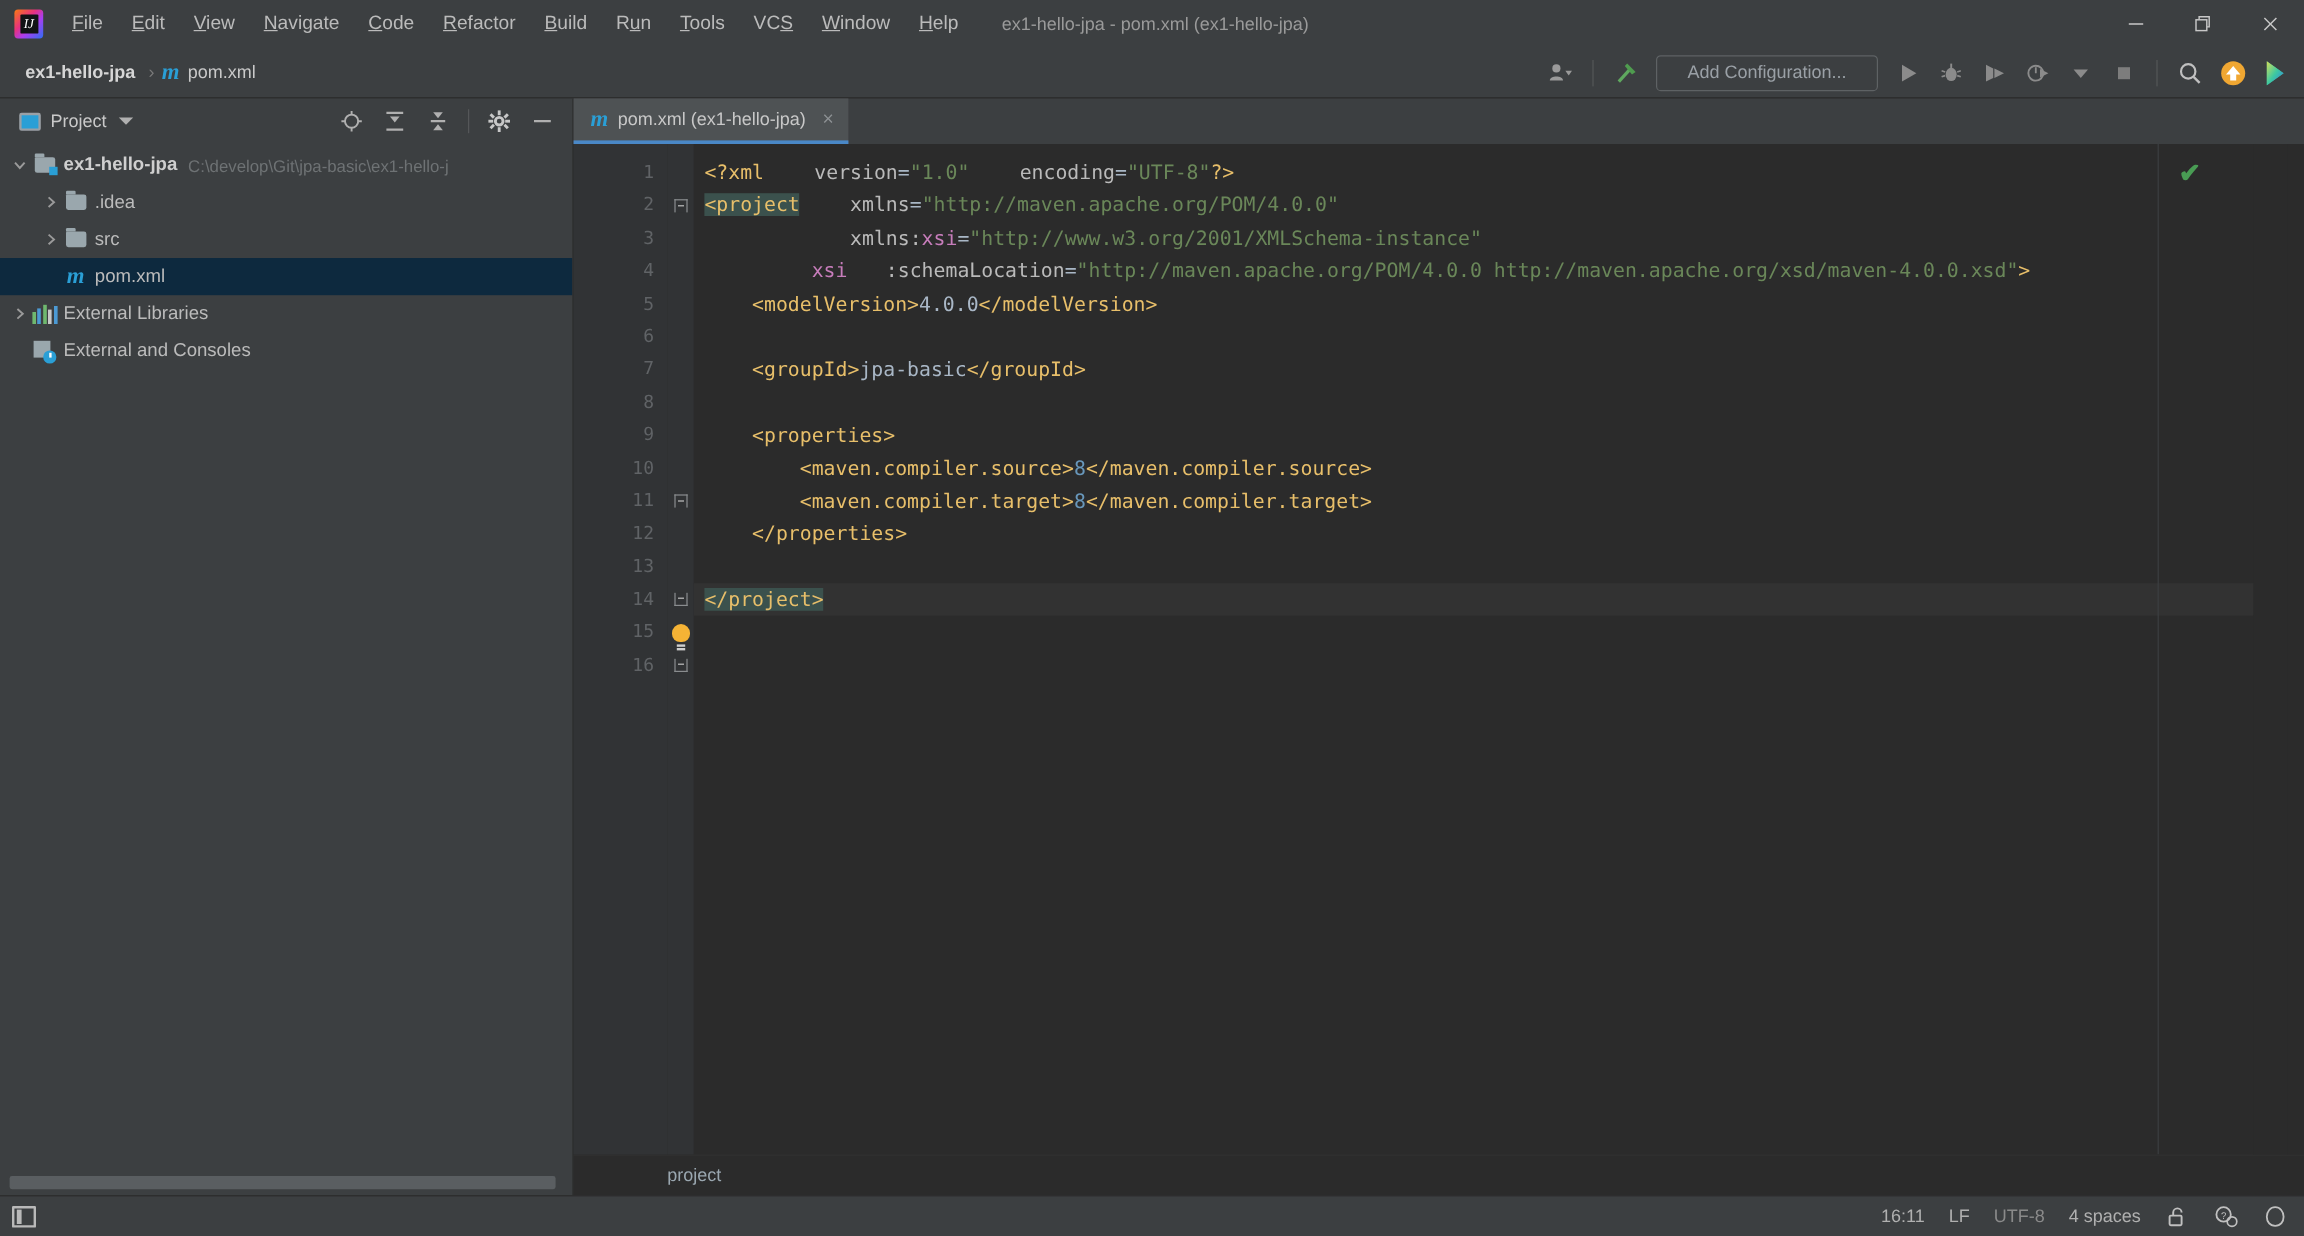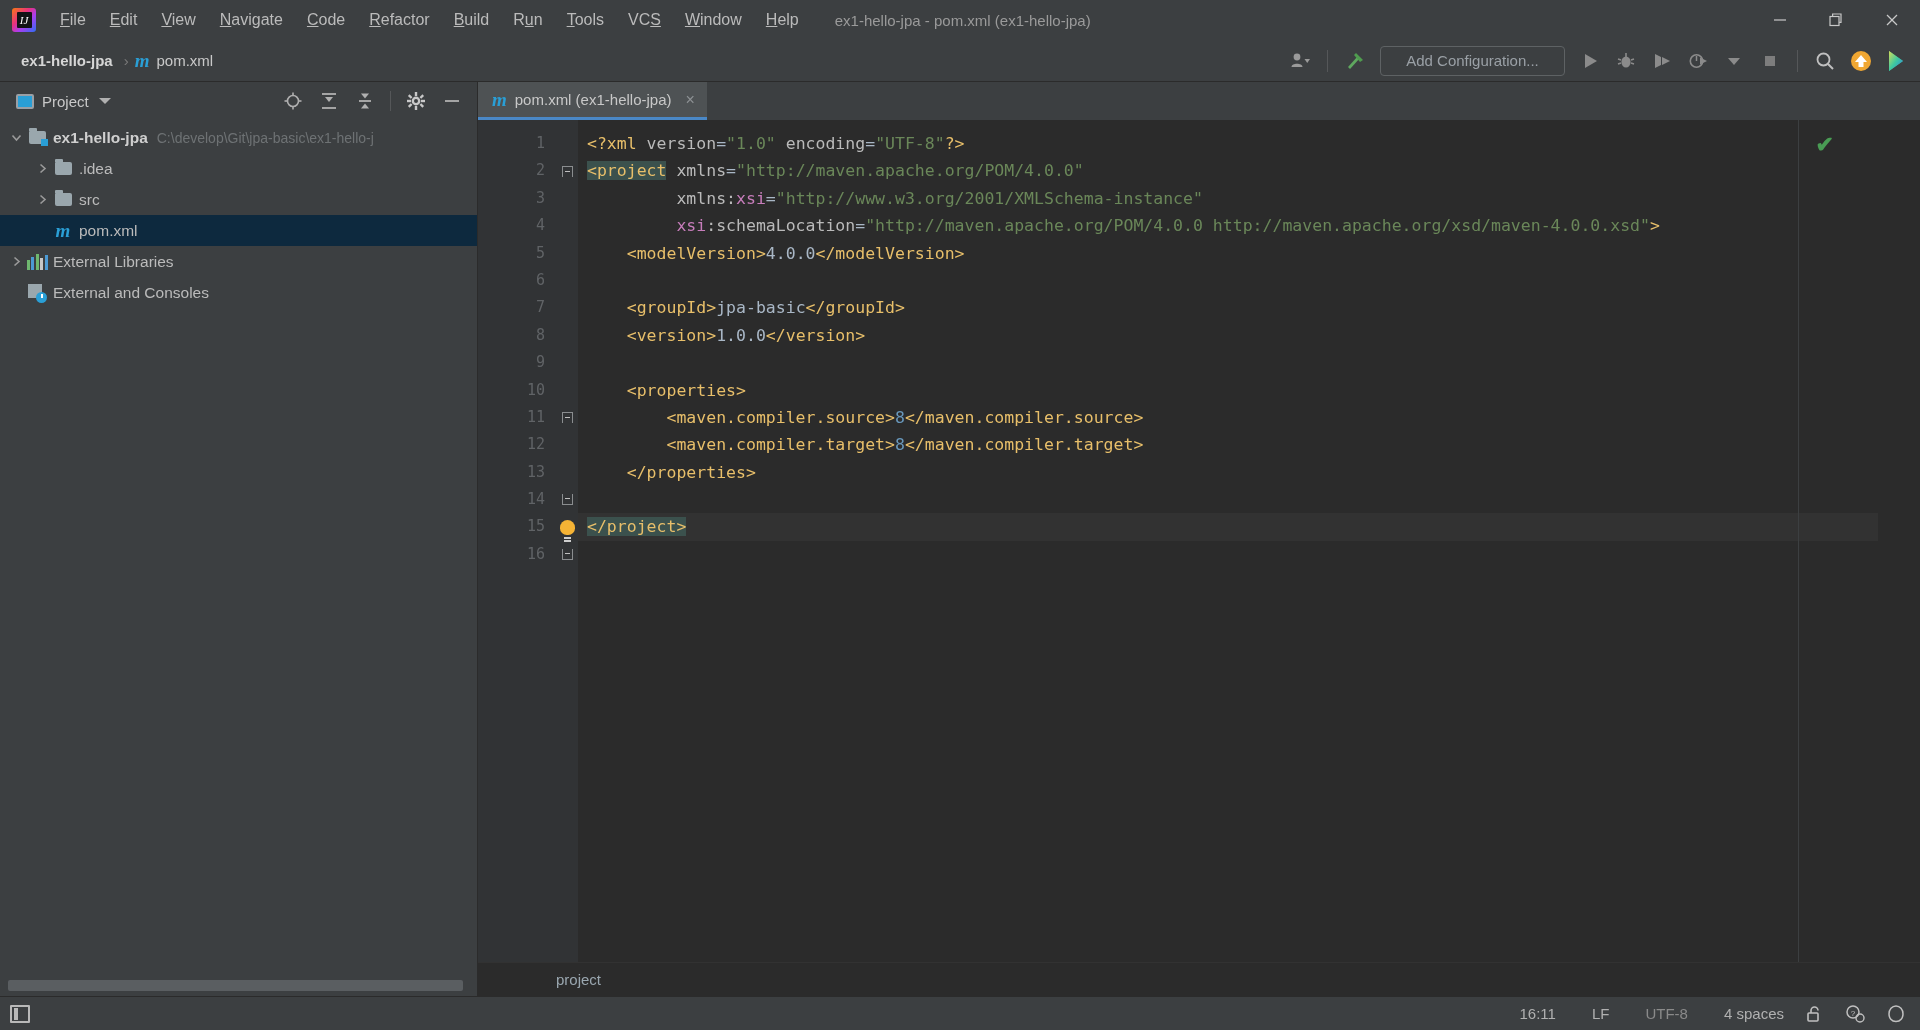--- a/index.html
+++ b/index.html
@@ -224,21 +224,21 @@
     flex: 1 1 auto; position: relative; overflow: hidden;
     padding-top: 10px; min-width: 0;
   }
   .code-line {
     height: 27.4px; line-height: 27.4px; white-space: pre;
     font-family: "DejaVu Sans Mono", monospace; font-size: 16.5px;
     color: #a9b7c6; padding-left: 9px;
   }
   .code-line.caret-line { background: #323232; }
   .tok-tag   { color: #e8bf6a; }
-  .tok-attr  { color: #bababa; }
+  .tok-attr  { color: #bababa; margin-left: 32px; }
   .tok-val   { color: #6a8759; }
   .tok-xsi   { color: #c77dbb; }
   .tok-text  { color: #a9b7c6; }
   .tok-num   { color: #6897bb; }
   .tok-pi    { color: #e8bf6a; }
   .tok-plain { color: #a9b7c6; }
   .hl-match  { background: #3b514d; }
   .right-margin {
     position: absolute; top: 0; bottom: 0; width: 1px; background: #3c3f41;
   }
@@ -270,21 +270,21 @@
   }
   .sb-left { display: flex; align-items: center; gap: 10px; }
   .sb-toggle {
     width: 20px; height: 18px; border: 2px solid #b9b9b9; border-radius: 1px;
     position: relative;
   }
   .sb-toggle::after {
     content:''; position:absolute; left:2px; top:1px; bottom:1px; width:4px; background:#b9b9b9;
   }
   .sb-right { margin-left: auto; display: flex; align-items: center; gap: 20px; }
-  .sb-item { color: #b0b0b0; font-size: 15px; white-space: nowrap; margin-left: 16px; }
+  .sb-item { color: #b0b0b0; font-size: 15px; white-space: nowrap; }
   .sb-item.dim { color: #8a8a8a; }
   .sb-ico { display:flex; align-items:center; color:#b9b9b9; }
 </style>
 </head>
 <body>
 
 <div id="app">
 
   <div class="titlebar">
     <div class="app-logo">
@@ -609,21 +609,20 @@
         <div class="code-wrap" id="codewrap">
           <div class="right-margin" style="left:1220px"></div>
           <div class="check-mark">✔</div>
         <div class="code-line"><span class="tok-pi">&lt;?xml</span><span class="tok-plain"> </span><span class="tok-attr">version</span><span class="tok-plain">=</span><span class="tok-val">"1.0"</span><span class="tok-plain"> </span><span class="tok-attr">encoding</span><span class="tok-plain">=</span><span class="tok-val">"UTF-8"</span><span class="tok-pi">?&gt;</span></div>
             <div class="code-line"><span class="tok-tag hl-match">&lt;project</span><span class="tok-plain"> </span><span class="tok-attr">xmlns</span><span class="tok-plain">=</span><span class="tok-val">"http://maven.apache.org/POM/4.0.0"</span></div>
             <div class="code-line"><span class="tok-plain">         </span><span class="tok-attr">xmlns:</span><span class="tok-xsi">xsi</span><span class="tok-plain">=</span><span class="tok-val">"http://www.w3.org/2001/XMLSchema-instance"</span></div>
             <div class="code-line"><span class="tok-plain">         </span><span class="tok-xsi">xsi</span><span class="tok-attr">:schemaLocation</span><span class="tok-plain">=</span><span class="tok-val">"http://maven.apache.org/POM/4.0.0 http://maven.apache.org/xsd/maven-4.0.0.xsd"</span><span class="tok-tag">&gt;</span></div>
             <div class="code-line"><span class="tok-plain">    </span><span class="tok-tag">&lt;modelVersion&gt;</span><span class="tok-text">4.0.0</span><span class="tok-tag">&lt;/modelVersion&gt;</span></div>
             <div class="code-line">&nbsp;</div>
             <div class="code-line"><span class="tok-plain">    </span><span class="tok-tag">&lt;groupId&gt;</span><span class="tok-text">jpa-basic</span><span class="tok-tag">&lt;/groupId&gt;</span></div>
-            <div class="code-line"><span class="tok-plain">    </span><span class="tok-tag">&lt;version&gt;</span><span class="tok-text">1.0.0</span><span class="tok-tag">&lt;/version&gt;</span></div>
             <div class="code-line">&nbsp;</div>
             <div class="code-line"><span class="tok-plain">    </span><span class="tok-tag">&lt;properties&gt;</span></div>
             <div class="code-line"><span class="tok-plain">        </span><span class="tok-tag">&lt;maven.compiler.source&gt;</span><span class="tok-num">8</span><span class="tok-tag">&lt;/maven.compiler.source&gt;</span></div>
             <div class="code-line"><span class="tok-plain">        </span><span class="tok-tag">&lt;maven.compiler.target&gt;</span><span class="tok-num">8</span><span class="tok-tag">&lt;/maven.compiler.target&gt;</span></div>
             <div class="code-line"><span class="tok-plain">    </span><span class="tok-tag">&lt;/properties&gt;</span></div>
             <div class="code-line">&nbsp;</div>
             <div class="code-line caret-line"><span class="tok-tag hl-match">&lt;/project&gt;</span></div>
           </div>
         <div class="err-stripe"></div>
         <div class="editor-vscroll"></div>

